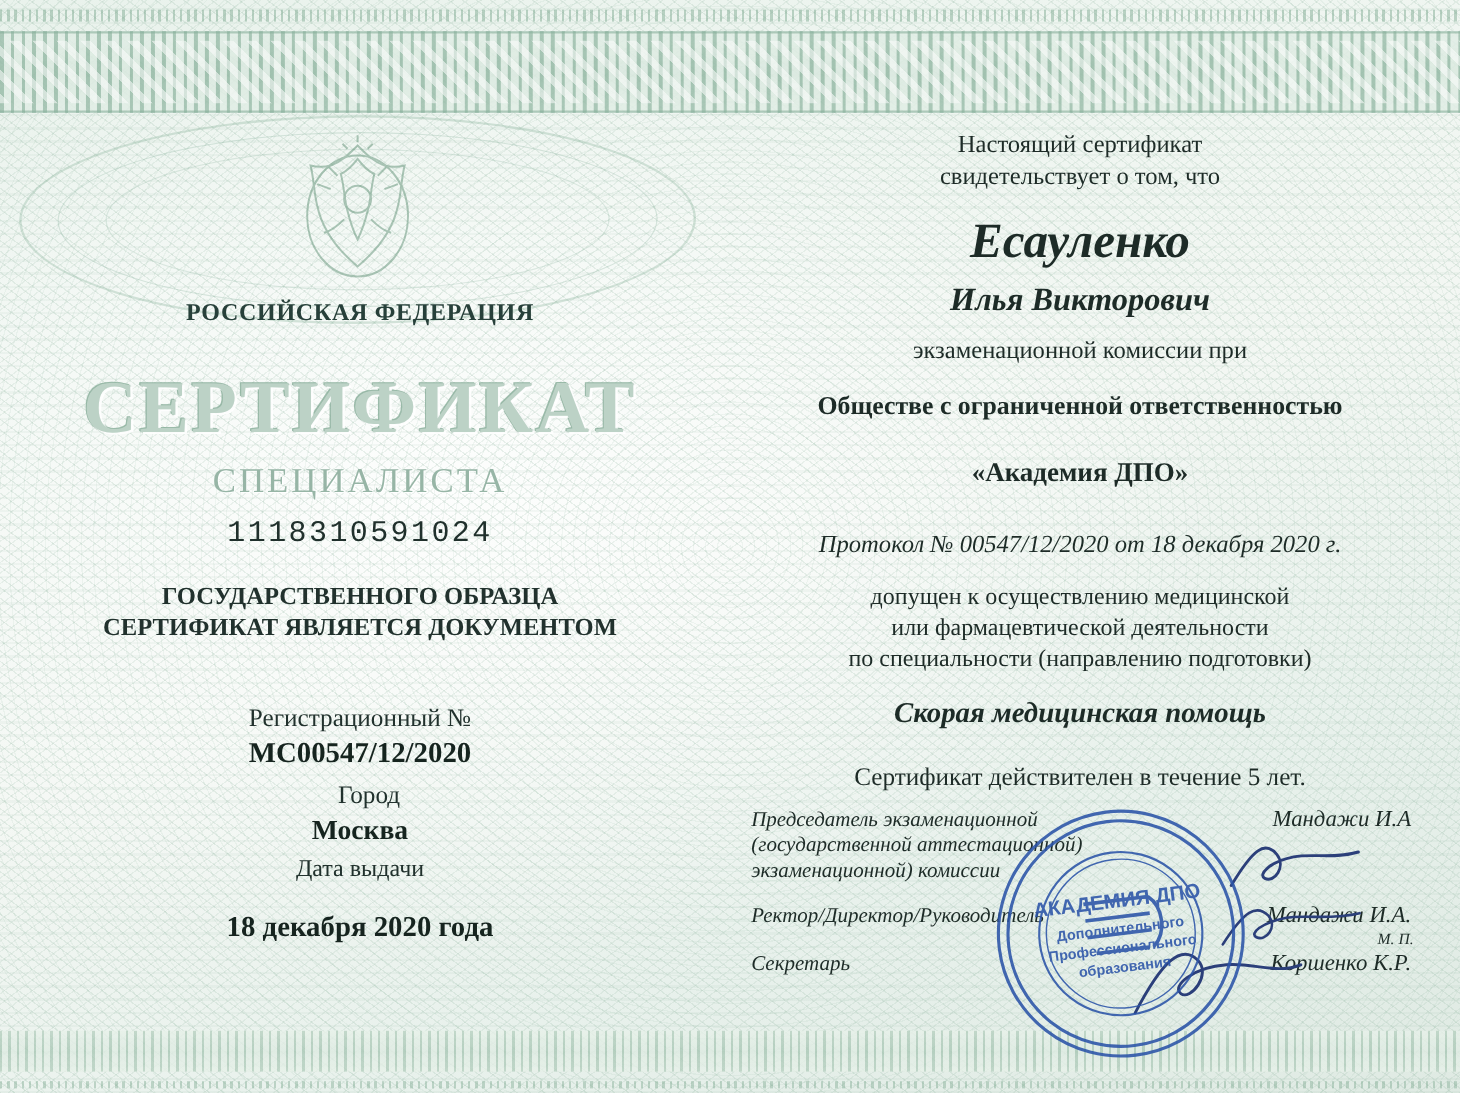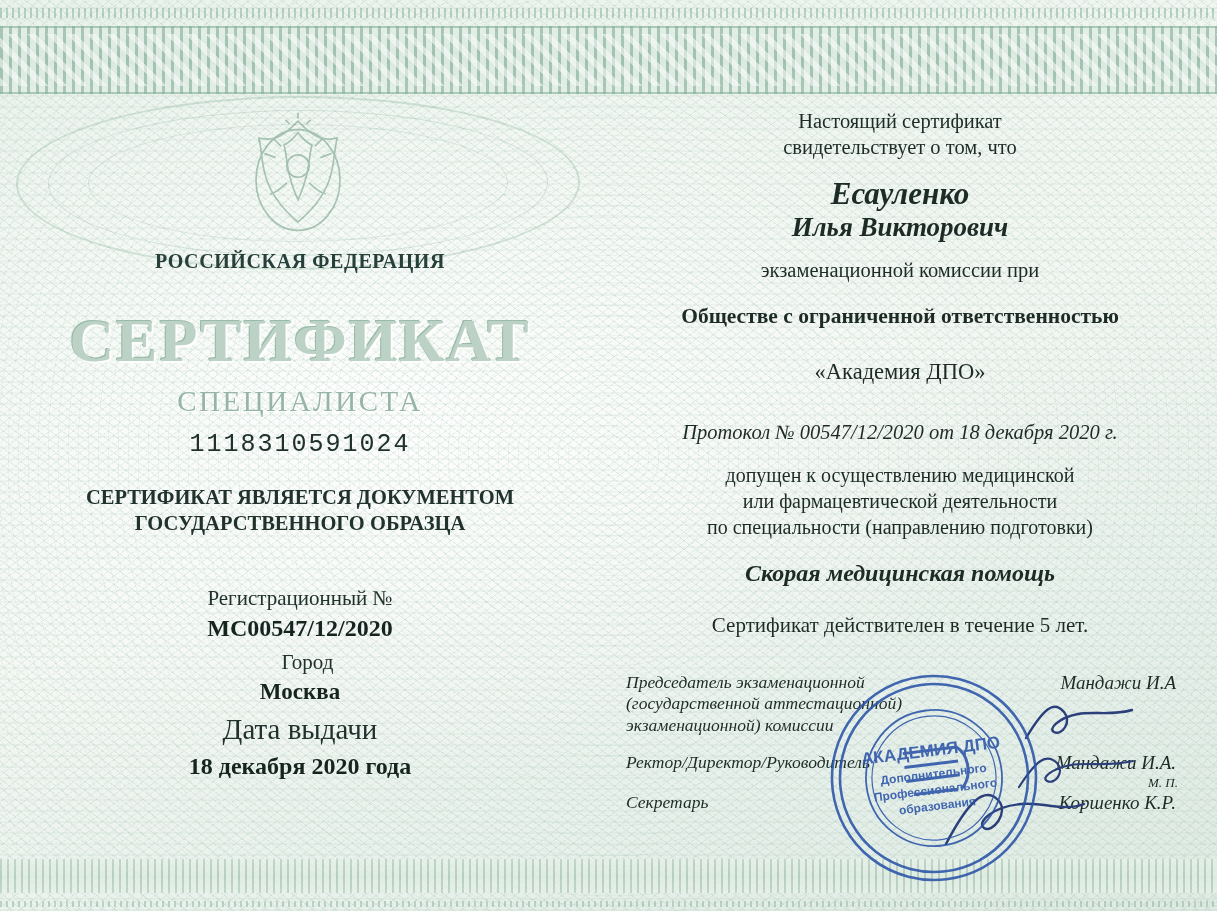--- a/index.html
+++ b/index.html
@@ -193,23 +193,23 @@
     margin-bottom: 4px;
     padding-left: 15px;
   }
   .city-value {
     font-size: 23px;
     font-weight: bold;
     color: #16241f;
     margin-bottom: 8px;
   }
   .date-label {
-    font-size: 29px;
+    font-size: 20px;
     color: #21312d;
-    margin-bottom: 7px;
+    margin-bottom: 24px;
   }
   .date-value {
     font-size: 24px;
     font-weight: bold;
     color: #16241f;
   }
 
   .right-pane {
     position: absolute;
     left: 600px;
@@ -218,43 +218,44 @@
     text-align: center;
     color: #1d2b27;
   }
 
   .r-intro {
     font-size: 20.5px;
     line-height: 1.28;
     margin-bottom: 16px;
   }
   .r-surname {
-    font-size: 31px;
-    font-weight: bold;
-    font-style: italic;
+    font-size: 41px;
+    font-weight: bold;
+    font-style: italic;
+    margin-bottom: 10px;
   }
   .r-name {
     font-size: 27px;
     font-weight: bold;
     font-style: italic;
     margin-bottom: 14px;
   }
   .r-decision {
     font-size: 20.5px;
     line-height: 1.28;
     margin-bottom: 20px;
   }
   .r-org {
     font-size: 21.5px;
     font-weight: bold;
     margin-bottom: 30px;
   }
   .r-org2 {
     font-size: 22.5px;
-    font-weight: normal;
+    font-weight: bold;
     margin-bottom: 36px;
   }
   .r-protocol {
     font-size: 20.5px;
     font-style: italic;
     margin-bottom: 18px;
   }
   .r-admitted {
     font-size: 20px;
     line-height: 1.3;
@@ -350,22 +351,22 @@
       <ellipse cx="50" cy="50" rx="30" ry="36"></ellipse>
     </g>
   </svg>
 
   <div class="left-pane">
     <div class="rf-line">РОССИЙСКАЯ ФЕДЕРАЦИЯ</div>
     <div class="big-title">СЕРТИФИКАТ</div>
     <div class="sub-title">СПЕЦИАЛИСТА</div>
     <div class="serial">1118310591024</div>
     <div class="gov-doc">
+      <div>ГОСУДАРСТВЕННОГО ОБРАЗЦА</div>
       <div>СЕРТИФИКАТ ЯВЛЯЕТСЯ ДОКУМЕНТОМ</div>
-      <div>ГОСУДАРСТВЕННОГО ОБРАЗЦА</div>
     </div>
     <div class="reg-label">Регистрационный №</div>
     <div class="reg-value">МС00547/12/2020</div>
     <div class="city-label">Город</div>
     <div class="city-value">Москва</div>
     <div class="date-label">Дата выдачи</div>
     <div class="date-value">18 декабря 2020 года</div>
   </div>
 
   <div class="right-pane">

